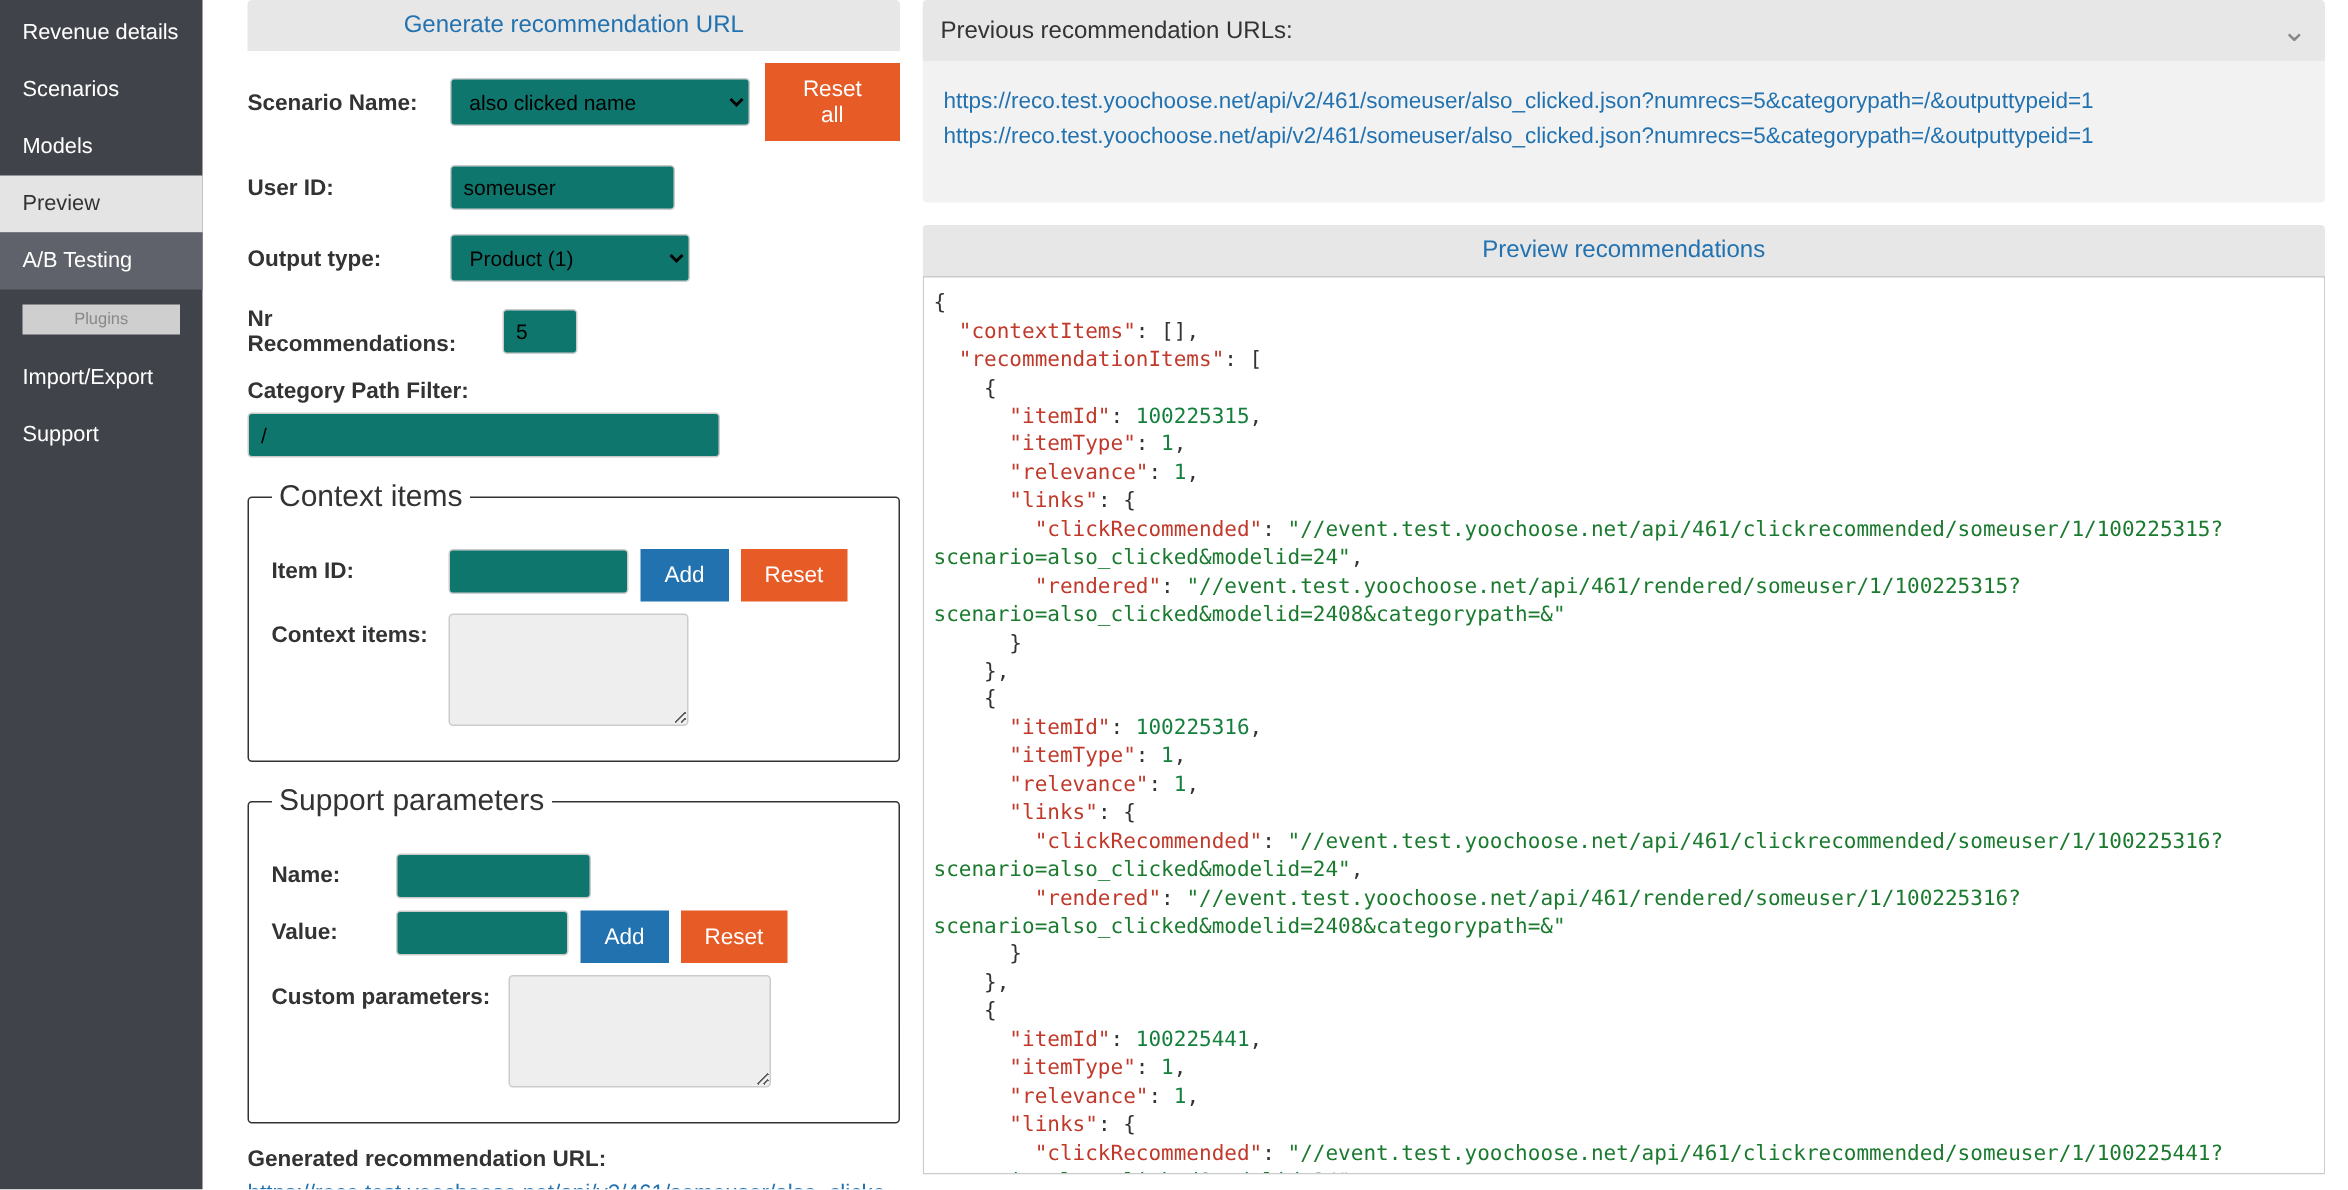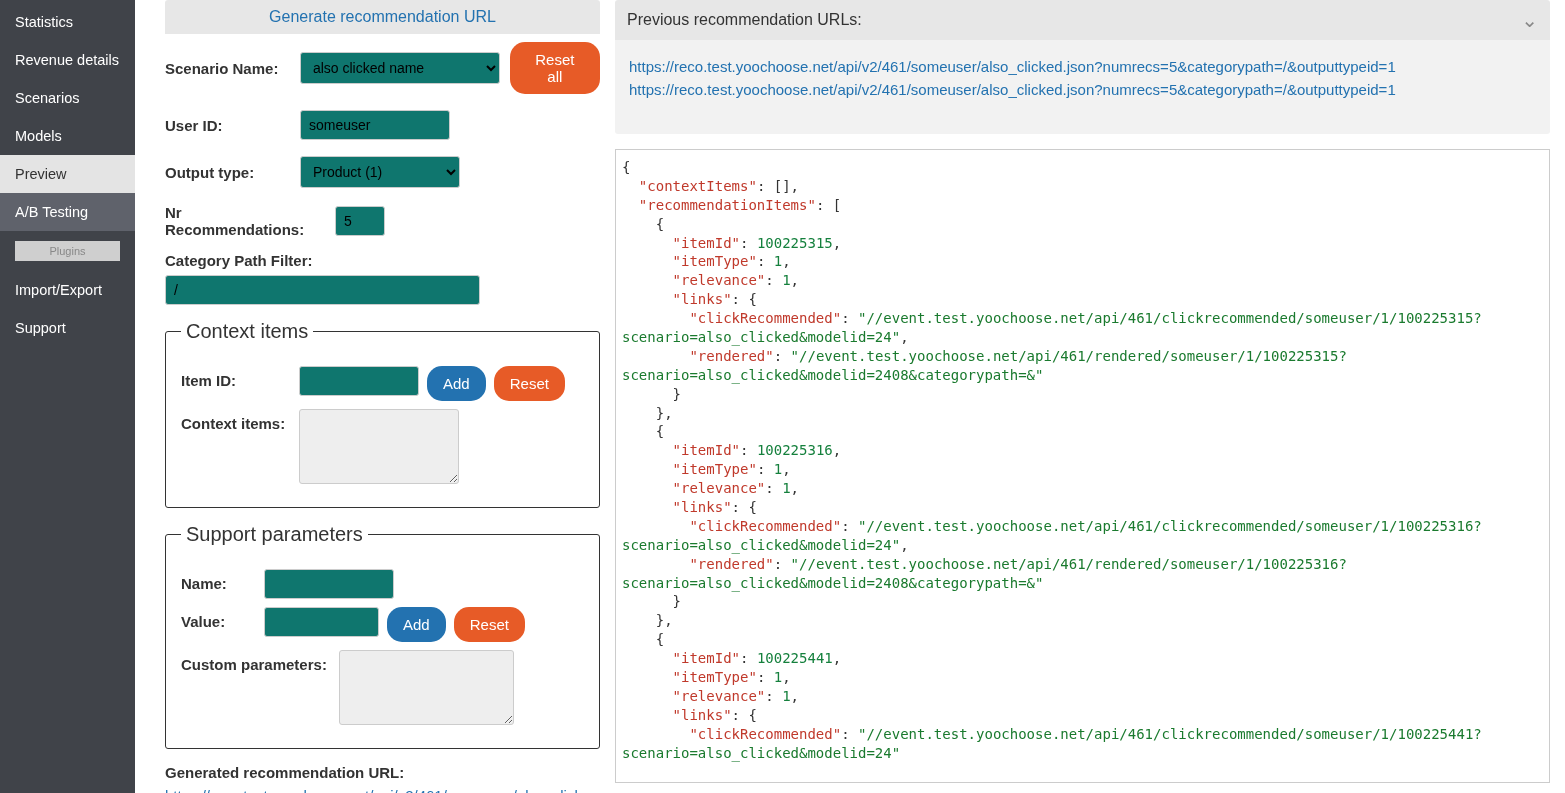--- a/index.html
+++ b/index.html
@@ -15,21 +15,21 @@
 .panel-header { background: #e7e7e7; padding: 8px 12px; font-size: 16px; color: #2372b0; text-align: center; border-radius: 3px 3px 0 0; }
 .panel-header.prev { text-align: right; font-size: 16px; display: flex; justify-content: space-between; align-items: center; color: #333; }
 .panel-header.prev .chev { color: #888; font-size: 20px; }
 .form-row { display: flex; align-items: center; margin: 8px 0; gap: 10px; }
 .form-label { width: 125px; font-weight: 600; font-size: 15px; }
 .form-label.wide { width: 160px; }
 select, input[type=text] { border: 1px solid #ccc; border-radius: 3px; padding: 6px 8px; font-size: 14px; background: #0f766e; }
 select { width: 200px; }
 .input-sm { width: 150px; }
 .input-xs { width: 50px; }
-.btn { border: none; border-radius: 15px; padding: 9px 16px; font-size: 15px; cursor: pointer; color: #fff; }
+.btn { border: none; border-radius: 0; padding: 9px 16px; font-size: 15px; cursor: pointer; color: #fff; }
 .btn-orange { background: #e75b27; }
 .btn-blue { background: #2372b0; }
 .reset-all { margin-left: auto; }
 fieldset { border: 1.5px solid #333; border-radius: 3px; padding: 15px; margin-top: 15px; }
 legend { font-size: 20px; padding: 0 5px; color: #333; }
 .fs-row { display: flex; align-items: flex-start; margin: 8px 0; gap: 8px; }
 .fs-label { width: 110px; font-weight: 600; font-size: 15px; padding-top: 6px; }
 .fs-label.wide { width: 150px; }
 textarea { border: 1px solid #ccc; background: #eee; border-radius: 3px; width: 160px; height: 75px; resize: both; }
 .gen-label { font-weight: 600; font-size: 15px; margin-top: 15px; }
@@ -40,21 +40,20 @@
 .k { color: #c0392b; }
 .n { color: #15803d; }
 .s { color: #1a7a2e; }
 .p { color: #333; }
 .preview-panel { margin-top: 15px; display: flex; flex-direction: column; flex: 1; overflow: hidden; }
 </style>
 </head>
 <body>
 
 <div class="sidebar">
-  <div class="sidebar-item">Statistics</div>
   <div class="sidebar-item">Revenue details</div>
   <div class="sidebar-item">Scenarios</div>
   <div class="sidebar-item">Models</div>
   <div class="sidebar-item light">Preview</div>
   <div class="sidebar-item active">A/B Testing</div>
   <div class="plugins-btn">Plugins</div>
   <div class="sidebar-item">Import/Export</div>
   <div class="sidebar-item">Support</div>
 </div>
 
@@ -130,20 +129,21 @@
         <span>Previous recommendation URLs:</span>
         <span class="chev">⌄</span>
       </div>
       <div class="prev-body">
         <a class="prev-link">https://reco.test.yoochoose.net/api/v2/461/someuser/also_clicked.json?numrecs=5&amp;categorypath=/&amp;outputtypeid=1</a>
         <a class="prev-link">https://reco.test.yoochoose.net/api/v2/461/someuser/also_clicked.json?numrecs=5&amp;categorypath=/&amp;outputtypeid=1</a>
       </div>
     </div>
 
     <div class="preview-panel">
+      <div class="panel-header">Preview recommendations</div>
       <div class="json-out" id="json-out"><span class="p">{</span>
   <span class="k">"contextItems"</span><span class="p">: </span><span class="p">[]</span><span class="p">,</span>
   <span class="k">"recommendationItems"</span><span class="p">: </span><span class="p">[</span>
     <span class="p">{</span>
       <span class="k">"itemId"</span><span class="p">: </span><span class="n">100225315</span><span class="p">,</span>
       <span class="k">"itemType"</span><span class="p">: </span><span class="n">1</span><span class="p">,</span>
       <span class="k">"relevance"</span><span class="p">: </span><span class="n">1</span><span class="p">,</span>
       <span class="k">"links"</span><span class="p">: </span><span class="p">{</span>
         <span class="k">"clickRecommended"</span><span class="p">: </span><span class="s">"//event.test.yoochoose.net/api/461/clickrecommended/someuser/1/100225315?scenario=also_clicked&amp;modelid=24"</span><span class="p">,</span>
         <span class="k">"rendered"</span><span class="p">: </span><span class="s">"//event.test.yoochoose.net/api/461/rendered/someuser/1/100225315?scenario=also_clicked&amp;modelid=2408&amp;categorypath=&amp;"</span>

